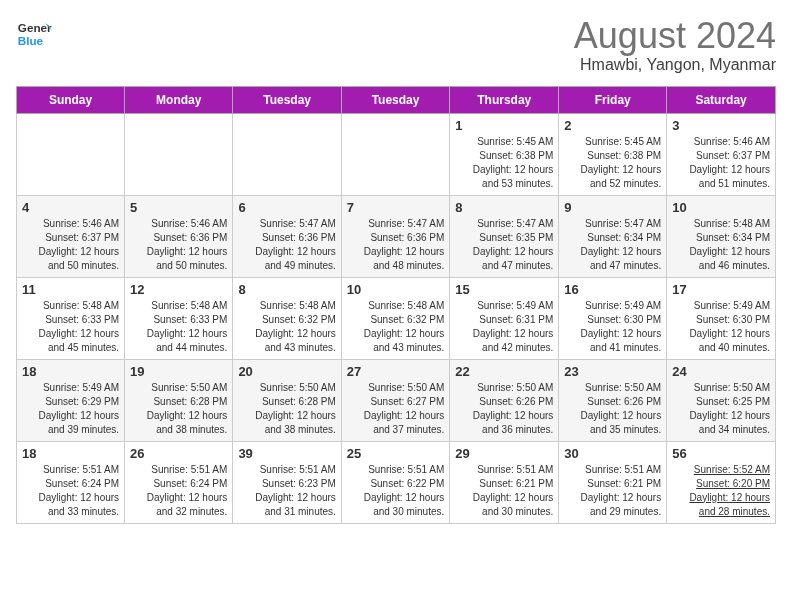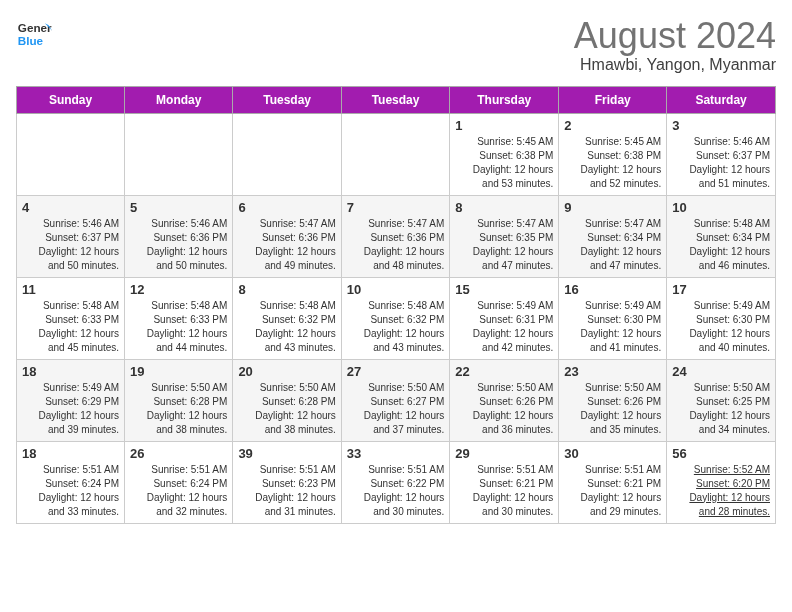--- a/index.html
+++ b/index.html
@@ -308,21 +308,21 @@
 and 32 minutes.</div>
           </td>
           <td>
             <span class="day-num">39</span>
             <div class="day-info" style="white-space: pre-line;">Sunrise: 5:51 AM
 Sunset: 6:23 PM
 Daylight: 12 hours
 and 31 minutes.</div>
           </td>
           <td>
-            <span class="day-num">33</span>
+            <span class="day-num">25</span>
             <div class="day-info" style="white-space: pre-line;">Sunrise: 5:51 AM
 Sunset: 6:22 PM
 Daylight: 12 hours
 and 30 minutes.</div>
           </td>
           <td>
             <span class="day-num">29</span>
             <div class="day-info" style="white-space: pre-line;">Sunrise: 5:51 AM
 Sunset: 6:21 PM
 Daylight: 12 hours

